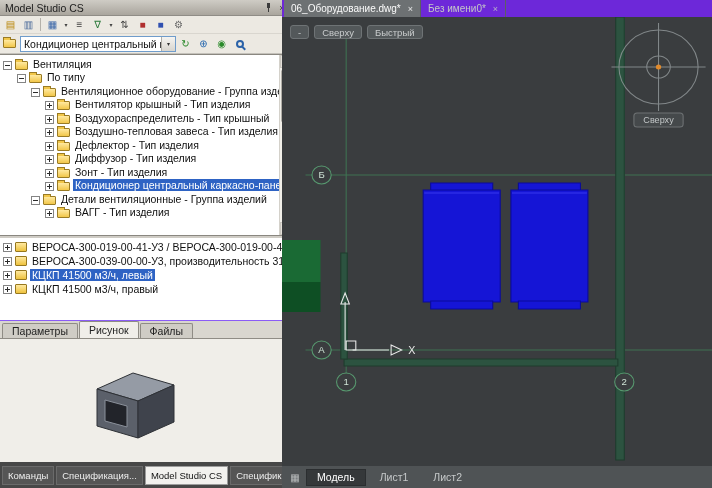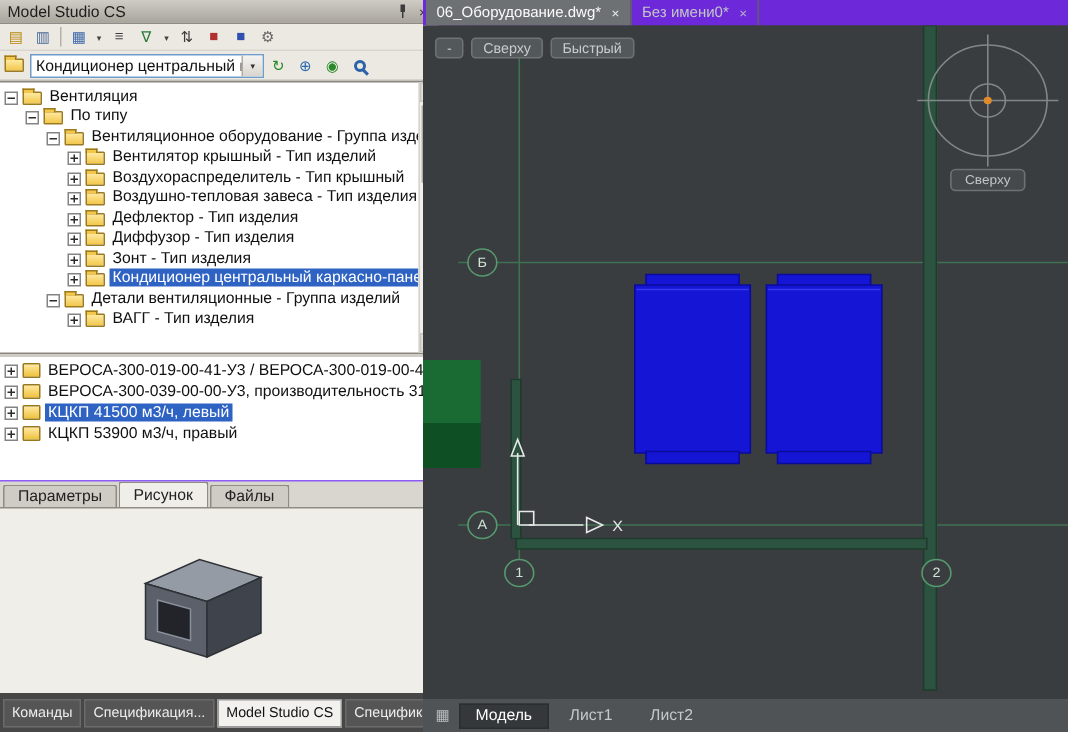--- a/index.html
+++ b/index.html
@@ -171,21 +171,21 @@
                 <span class="tlabel">По типу</span>
               </div>
             <div class="trow lvl2">
                 <span class="exp"></span>
                 <span class="folder"></span>
                 <span class="tlabel">Вентиляционное оборудование - Группа изделий</span>
               </div>
             <div class="trow lvl3">
                 <span class="exp plus"></span>
                 <span class="folder"></span>
-                <span class="tlabel">Вентилятор крышный - Тип изделий</span>
+                <span class="tlabel">Вентилятор крышный - Тип изделия</span>
               </div>
             <div class="trow lvl3">
                 <span class="exp plus"></span>
                 <span class="folder"></span>
                 <span class="tlabel">Воздухораспределитель - Тип крышный</span>
               </div>
             <div class="trow lvl3">
                 <span class="exp plus"></span>
                 <span class="folder"></span>
                 <span class="tlabel">Воздушно-тепловая завеса - Тип изделия</span>
@@ -241,21 +241,21 @@
               <span class="tlabel">ВЕРОСА-300-039-00-00-У3, производительность 3130 м</span>
             </div>
           <div class="lrow">
               <span class="exp plus"></span>
               <span class="part"></span>
               <span class="tlabel sel">КЦКП 41500 м3/ч, левый</span>
             </div>
           <div class="lrow">
               <span class="exp plus"></span>
               <span class="part"></span>
-              <span class="tlabel">КЦКП 53900 м3/ч, правый</span>
+              <span class="tlabel">КЦКП 41500 м3/ч, правый</span>
             </div>
         </div>
 
         <div class="tabstrip">
           <div class="ptab">Параметры</div>
           <div class="ptab active">Рисунок</div>
           <div class="ptab">Файлы</div>
         </div>
 
         <div class="preview">

